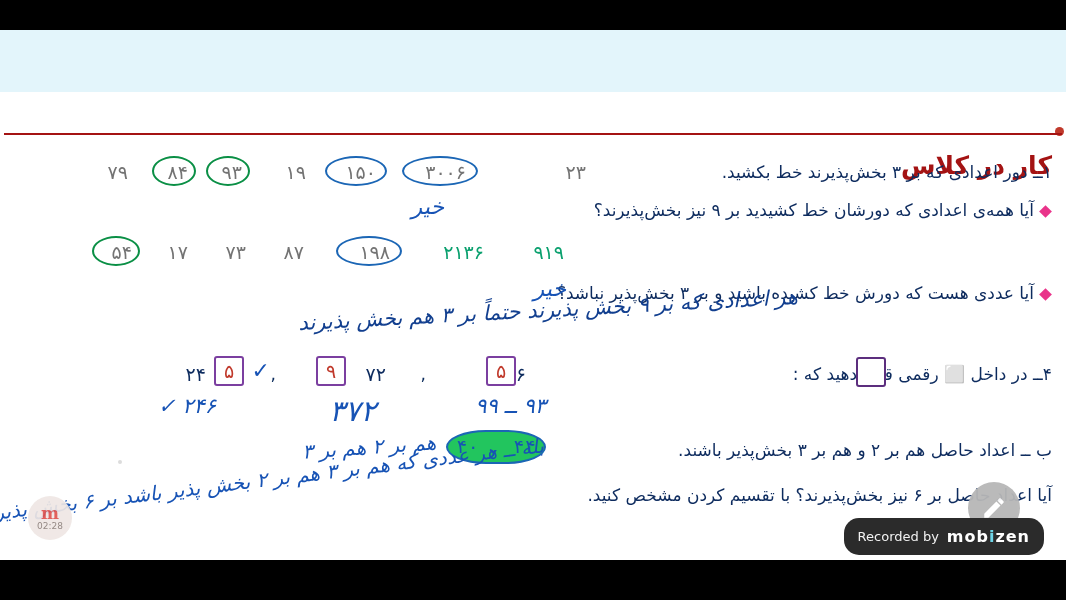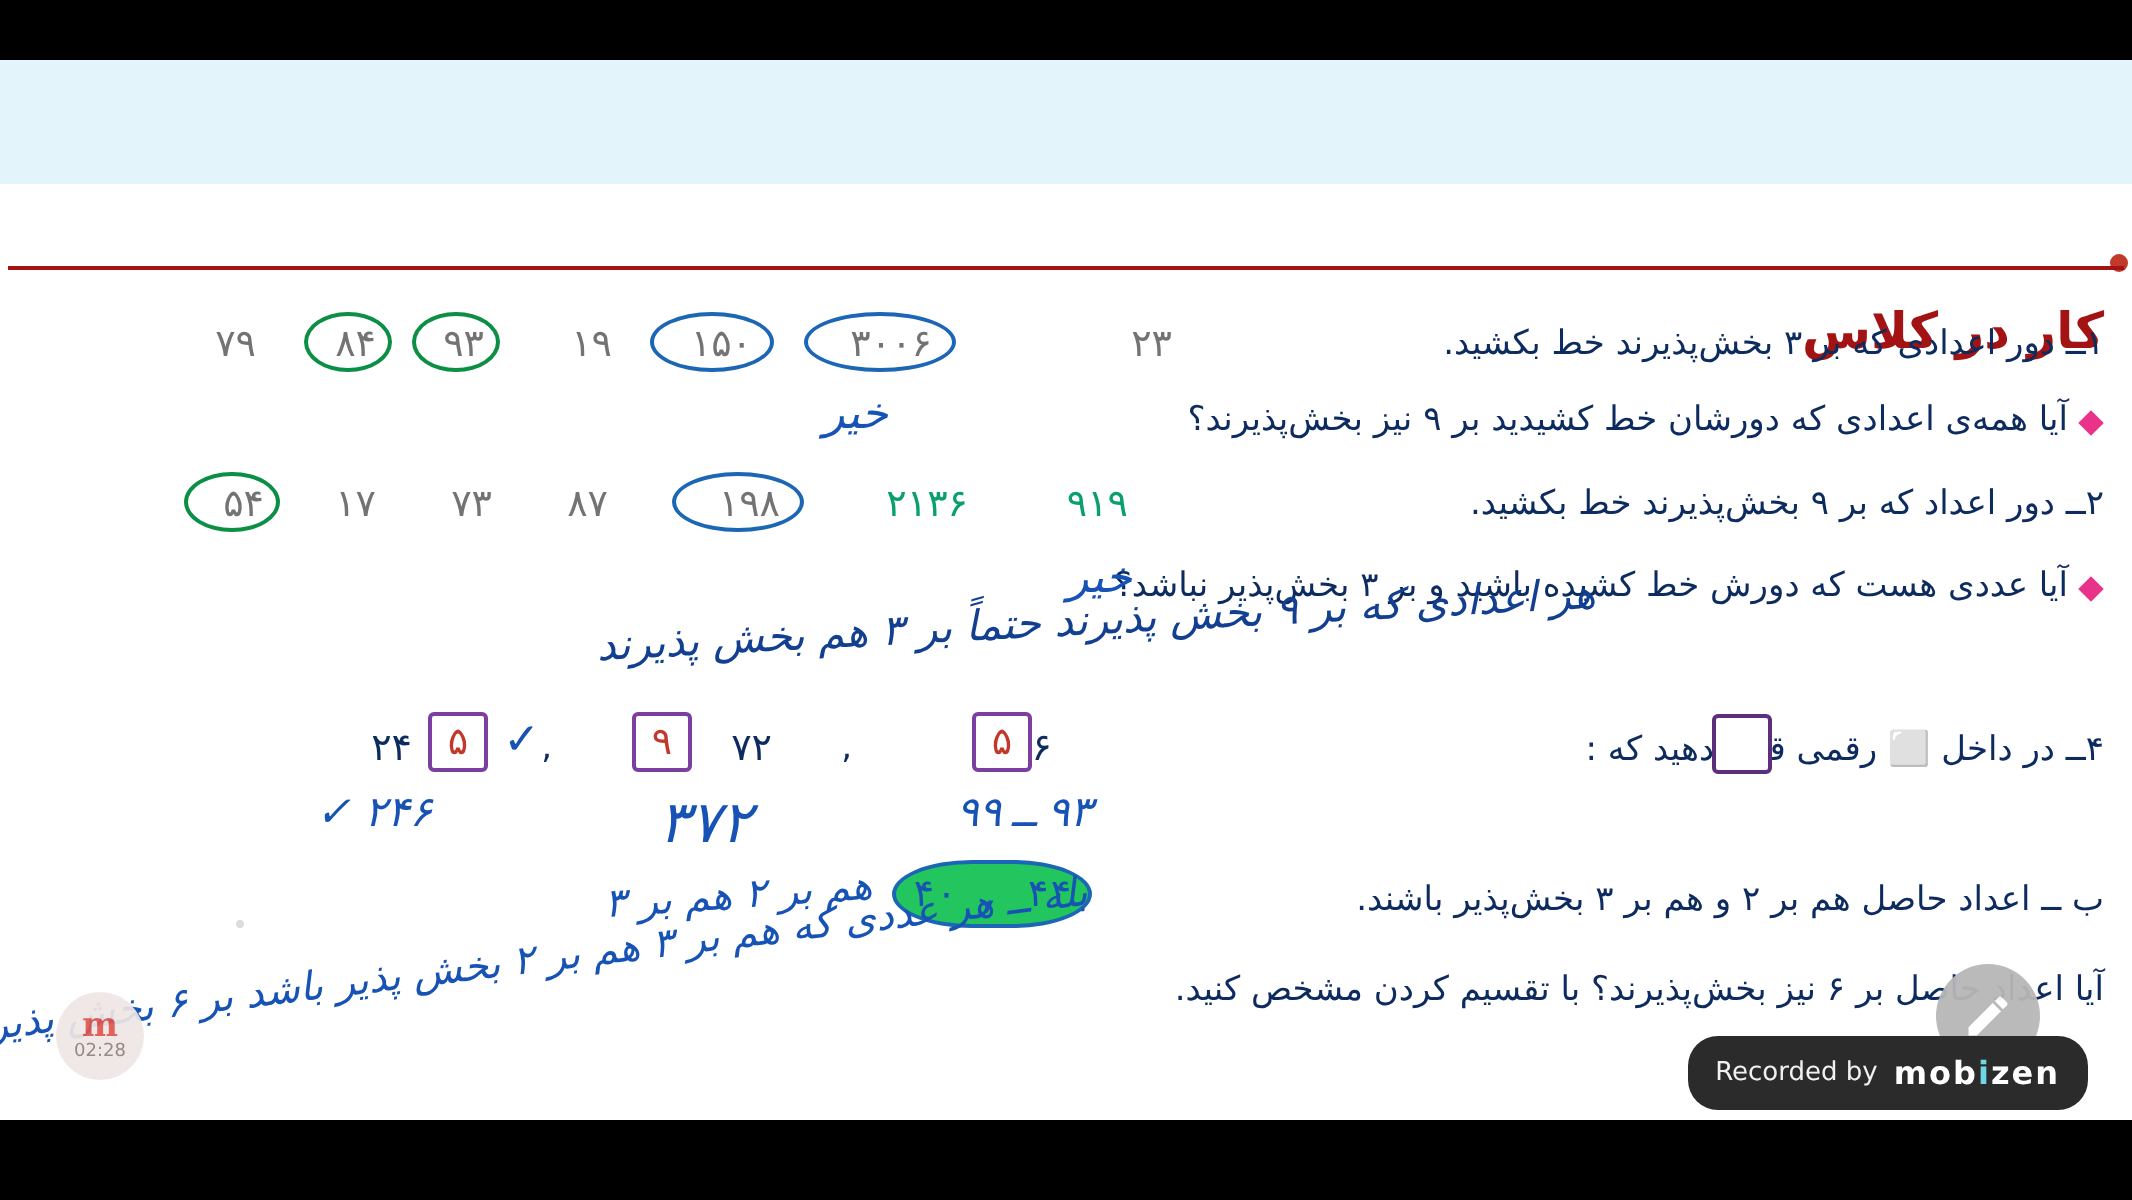--- a/index.html
+++ b/index.html
@@ -255,21 +255,20 @@
     <div class="num" style="right:824px; top:131px;">۹۳</div>
     <div class="ellipse green" style="right:816px; top:126px; width:44px; height:30px;"></div>
     <div class="num" style="right:878px; top:131px;">۸۴</div>
     <div class="ellipse green" style="right:870px; top:126px; width:44px; height:30px;"></div>
     <div class="num" style="right:938px; top:131px;">۷۹</div>
 
     <div class="diamond" style="right:16px; top:177px;"></div>
     <div class="line q" style="right:32px; top:170px;">آیا همه‌ی اعدادی که دورشان خط کشیدید بر ۹ نیز بخش‌پذیرند؟</div>
     <div class="hand" style="right:622px; top:164px; font-size:22px;">خیر</div>
 
-    <div class="line q" style="right:14px; top:212px;">۲ــ دور اعداد که بر ۹ بخش‌پذیرند خط بکشید.</div>
     <div class="num green" style="right:502px; top:211px;">۹۱۹</div>
     <div class="num green" style="right:582px; top:211px;">۲۱۳۶</div>
     <div class="num" style="right:676px; top:211px;">۱۹۸</div>
     <div class="ellipse" style="right:664px; top:206px; width:66px; height:30px;"></div>
     <div class="num" style="right:762px; top:211px;">۸۷</div>
     <div class="num" style="right:820px; top:211px;">۷۳</div>
     <div class="num" style="right:878px; top:211px;">۱۷</div>
     <div class="num" style="right:934px; top:211px;margin-left:28px;">۵۴</div>
     <div class="ellipse green" style="right:926px; top:206px; width:48px; height:30px;"></div>
 
@@ -291,21 +290,21 @@
     <div class="box" style="right:720px; top:326px;">
       <span>۹</span>
     </div>
     <div class="line" style="right:790px; top:334px;">,</div>
     <div class="num" style="right:860px; top:333px; color:#0d2b5e;">۲۴</div>
     <div class="box" style="right:822px; top:326px;">
       <span>۵</span>
     </div>
     <div class="check" style="right:796px; top:328px;">✓</div>
 
-    <div class="hand" style="right:520px; top:364px; font-size:21px;font-family:Liberation Serif, serif;">۹۳ ــ ۹۹</div>
+    <div class="hand" style="right:520px; top:364px; font-size:21px;">۹۳ ــ ۹۹</div>
     <div class="hand" style="right:690px; top:364px; font-size:29px;">۳۷۲</div>
     <div class="hand" style="right:850px; top:364px; font-size:21px;">۲۴۶ ✓</div>
 
     <div class="line q" style="right:14px; top:410px;">ب ــ اعداد حاصل هم بر ۲ و هم بر ۳ بخش‌پذیر باشند.</div>
     <div class="oval-box" style="right:520px; top:400px; width:100px; height:34px;">۴۰ , ۴۴</div>
     <div class="hand" style="right:630px; top:405px; font-size:20px; transform:rotate(-4deg);">هم بر ۲ هم بر ۳</div>
 
     <div class="line q" style="right:14px; top:455px;">آیا اعداد حاصل بر ۶ نیز بخش‌پذیرند؟ با تقسیم کردن مشخص کنید.</div>
     <div class="hand" style="right:520px; top:440px; font-size:20px; transform:rotate(-7deg);">بله ــ هر عددی که هم بر ۳ هم بر ۲ بخش پذیر باشد بر ۶ بخش پذیر است</div>
 

